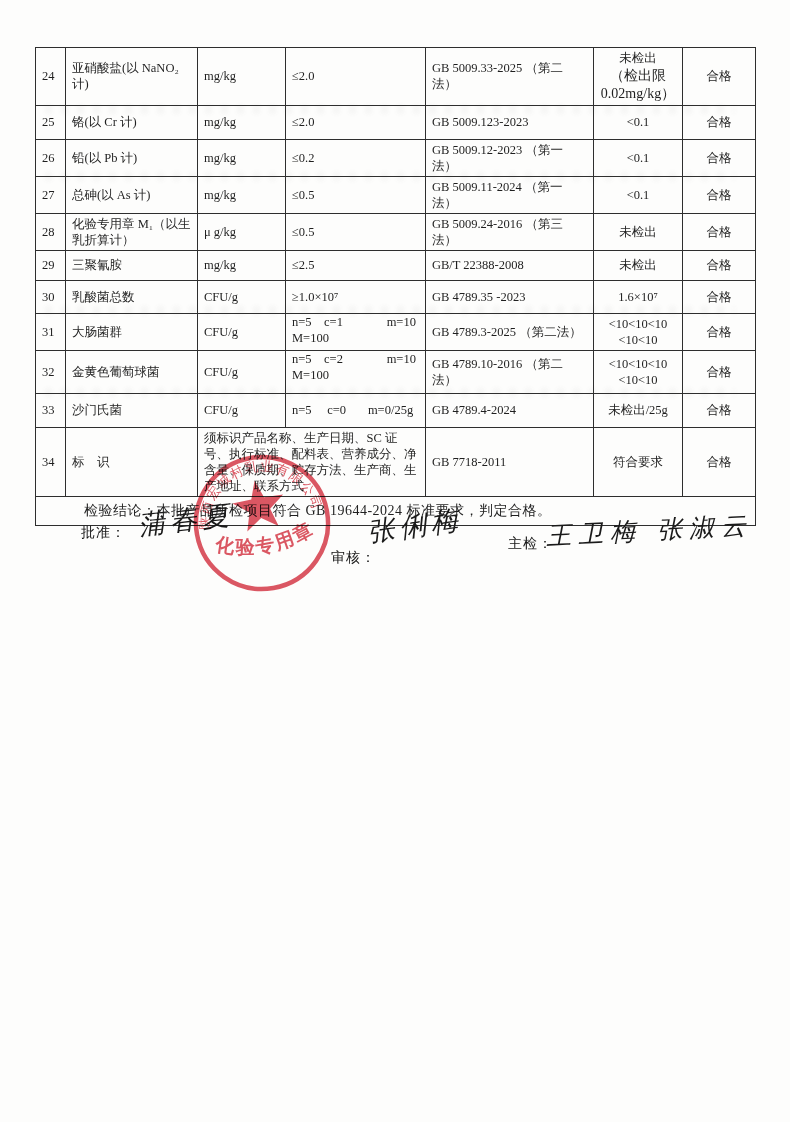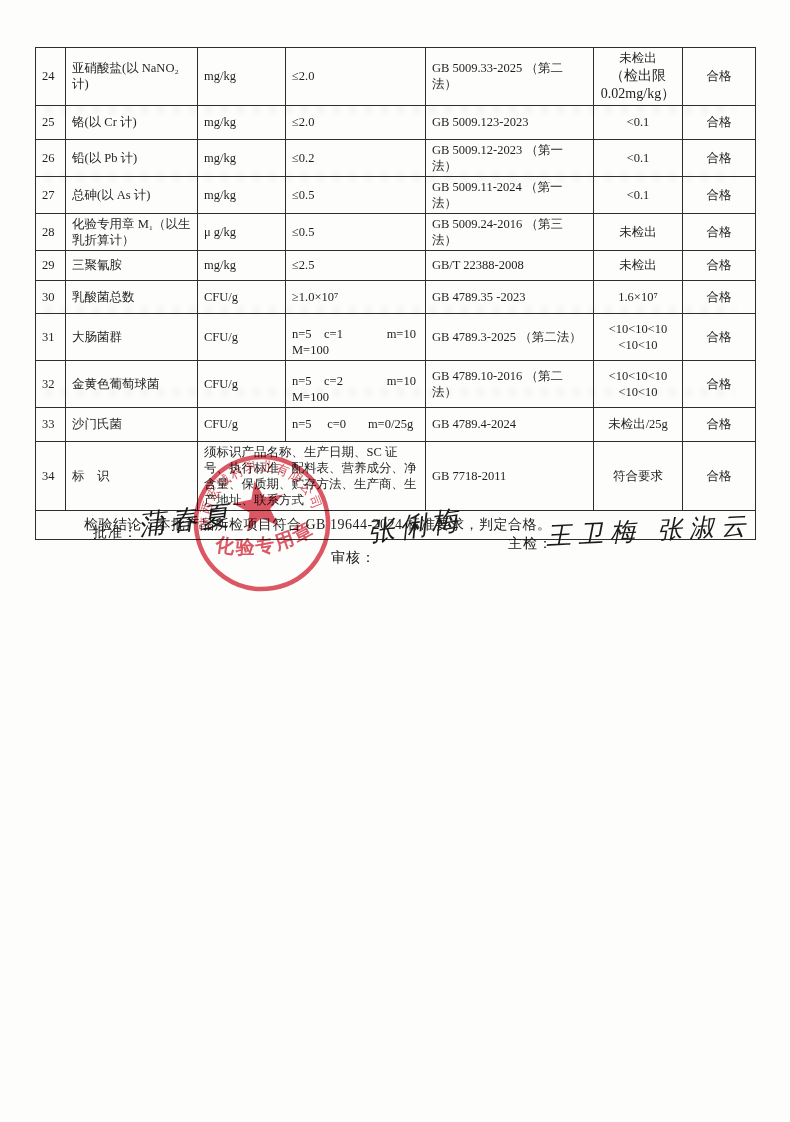--- a/index.html
+++ b/index.html
@@ -24,21 +24,21 @@
   table.report td{
     border:1.5px solid #2e2e2e;
     font-size:12.5px;line-height:1.28;
     padding:2px 6px;vertical-align:middle;
     word-break:break-word;
   }
   td.c-no{text-align:left;}
   td.c-item{padding-left:7px;}
   td.c-unit{padding-left:9px;}
   td.c-req{padding-left:9px;white-space:pre-wrap;}
-  td.c-req.topalign{vertical-align:top;padding-top:12px;margin-left:40px;}
+  td.c-req.topalign{vertical-align:top;padding-top:0;margin-left:40px;}
   td.c-method{padding-left:7px;margin-top:32px;}
   td.c-result{text-align:center;white-space:pre-wrap;}
   td.c-concl{text-align:center;}
   .note{font-size:14px;display:block;margin-top:1px;}
   td.c-label-span{padding-left:9px;font-size:12.3px;line-height:1.3;}
   tr.concl-row td{padding-left:48px;font-size:14px;letter-spacing:.5px;}
   
   .sig-label{
     position:absolute;font-size:14px;letter-spacing:1px;color:#151515;
   }
@@ -179,21 +179,21 @@
         <td colspan="7">检验结论：本批产品所检项目符合 GB 19644-2024 标准要求，判定合格。</td>
       </tr>
     </tbody>
   </table>
 
   <div class="bleed" style="top:105px"></div>
   <div class="bleed" style="top:172px"></div>
   <div class="bleed" style="top:306px"></div>
   <div class="bleed" style="top:388px"></div>
 
-  <div class="sig-label" style="left:93px;top:524px">批准：</div>
+  <div class="sig-label" style="left:81px;top:524px">批准：</div>
   <div class="sig-name sig-approve" style="left:138px;top:502px">蒲春夏</div>
 
   <div class="sig-label" style="left:331px;top:549px">审核：</div>
   <div class="sig-name sig-audit" style="left:367px;top:508px">张俐梅</div>
 
   <div class="sig-label" style="left:508px;top:535px">主检：</div>
   <div class="sig-name sig-chief" style="left:546px;top:514px">王卫梅  张淑云</div>
 
   <svg class="stamp" viewBox="0 0 160 160">
     <circle cx="80" cy="80" r="66" fill="none" stroke="#d8414e" stroke-width="4.5"></circle>

